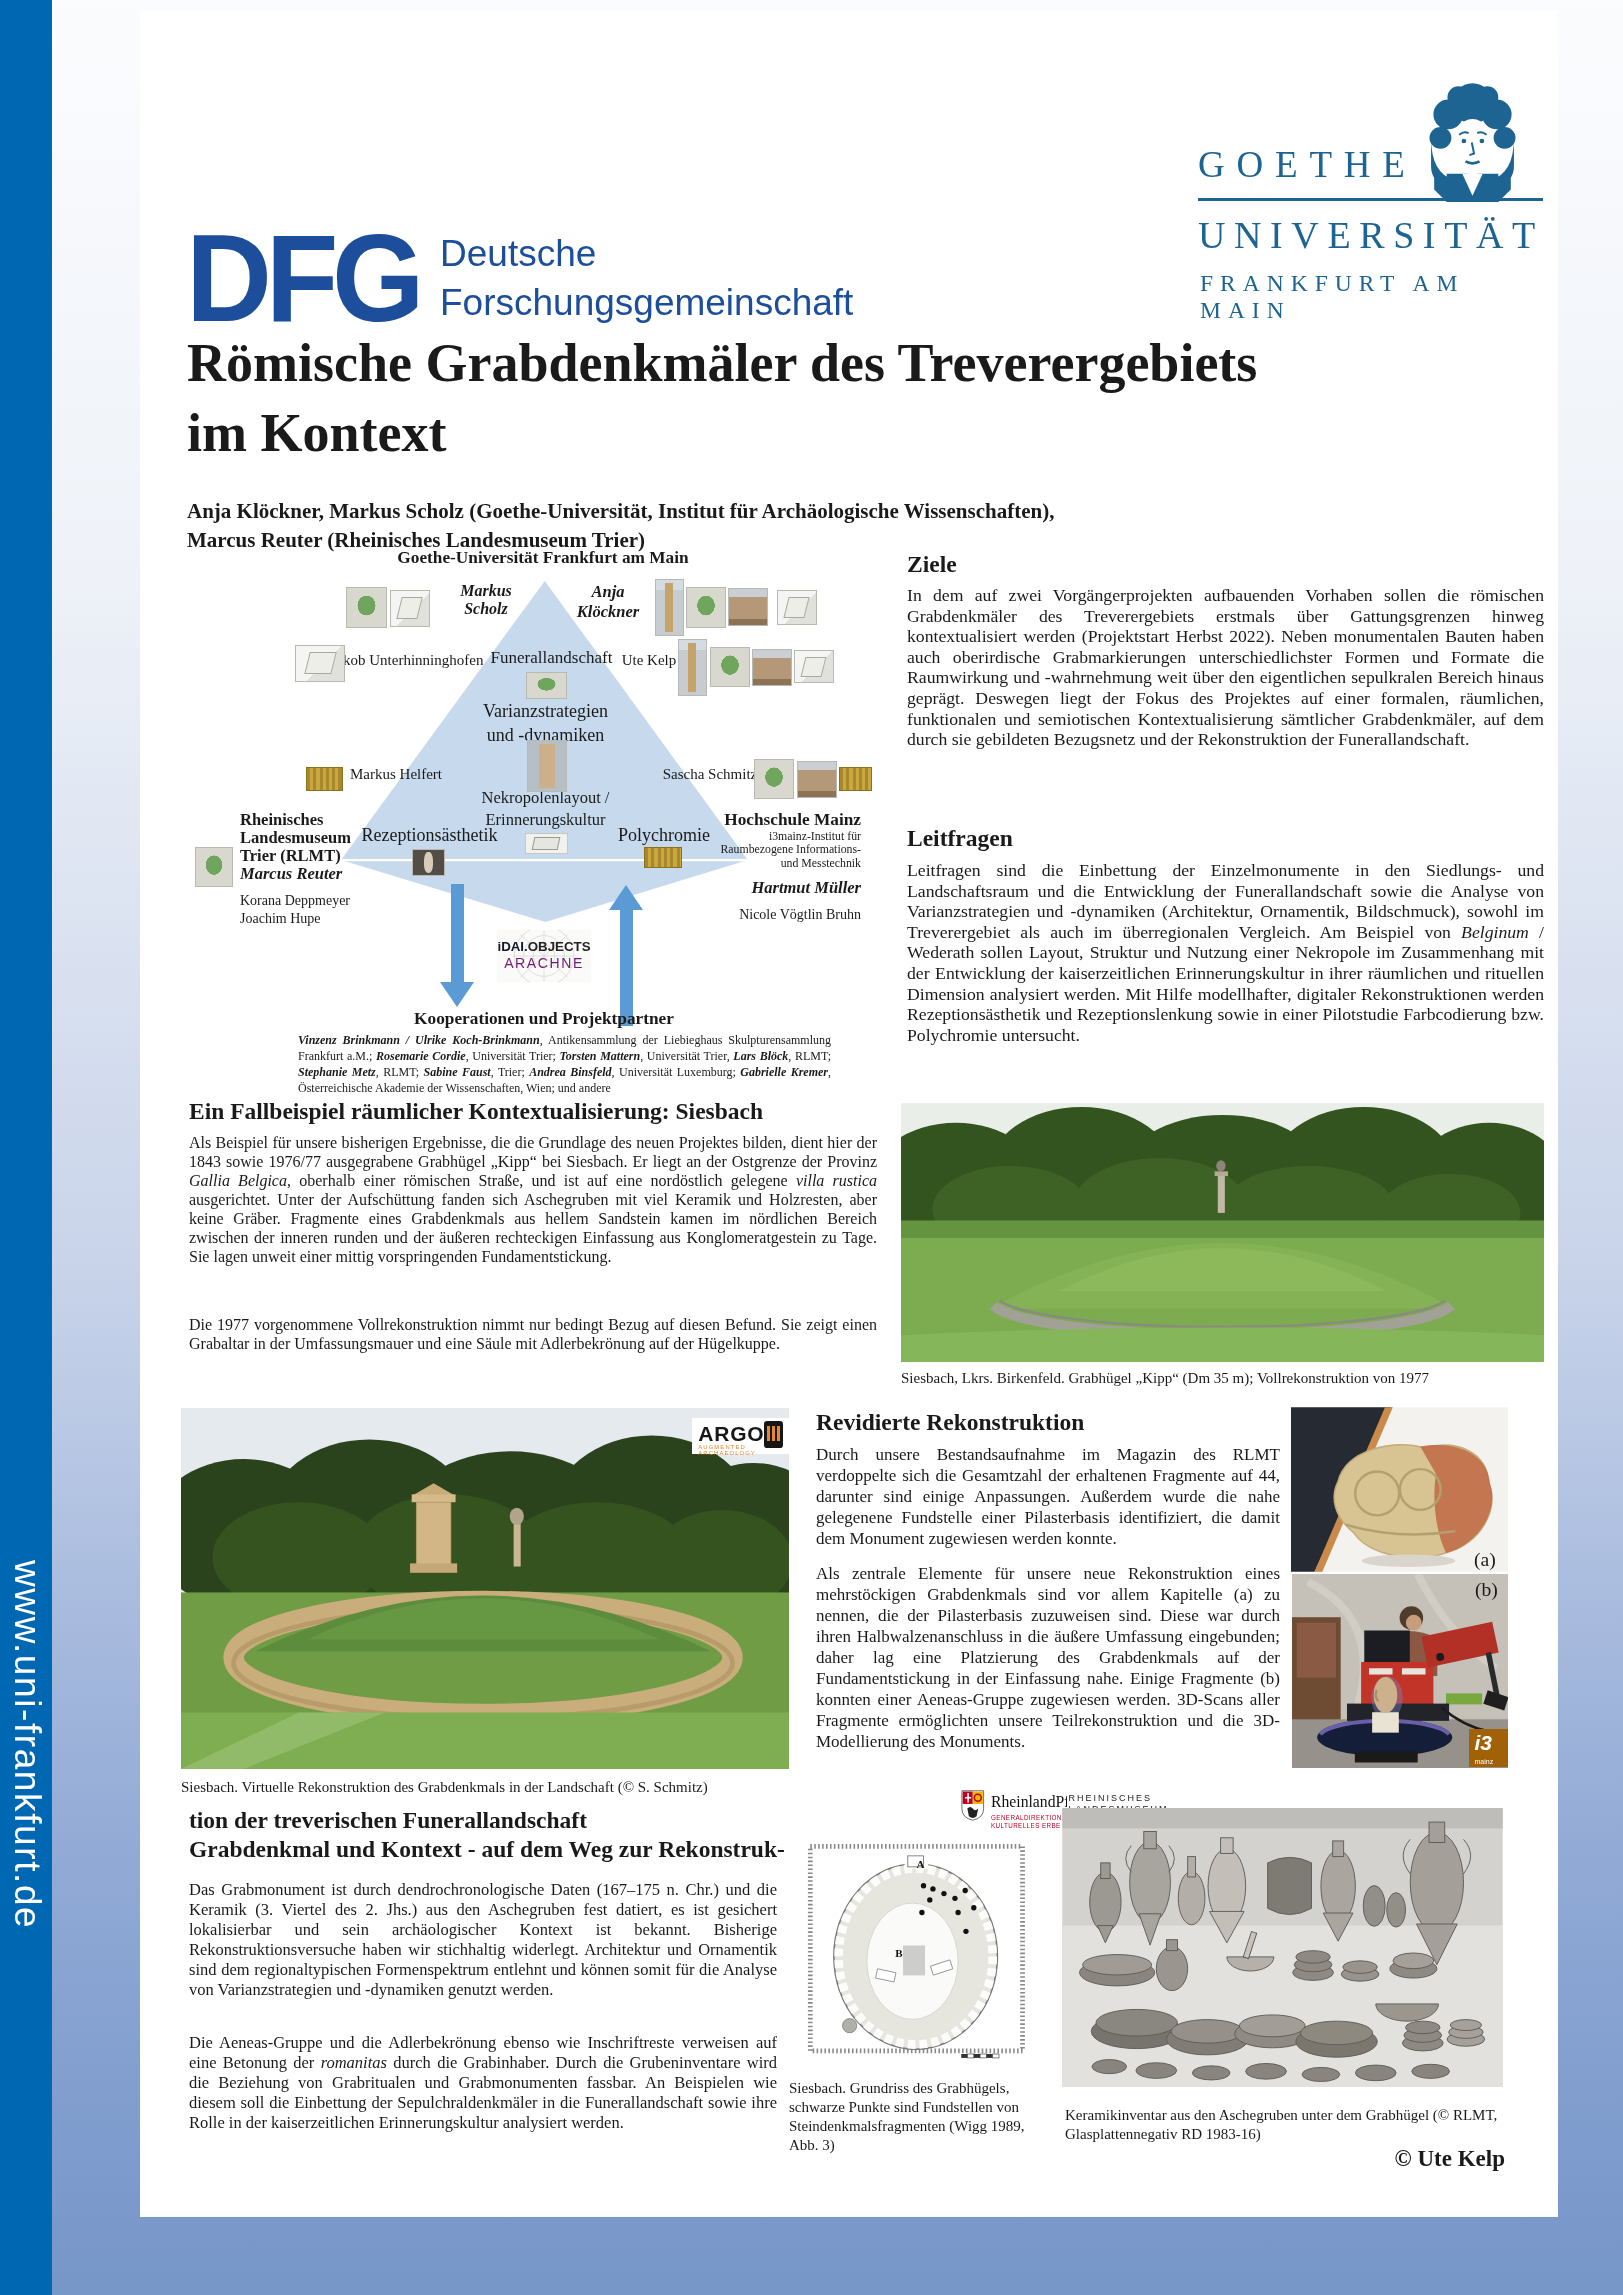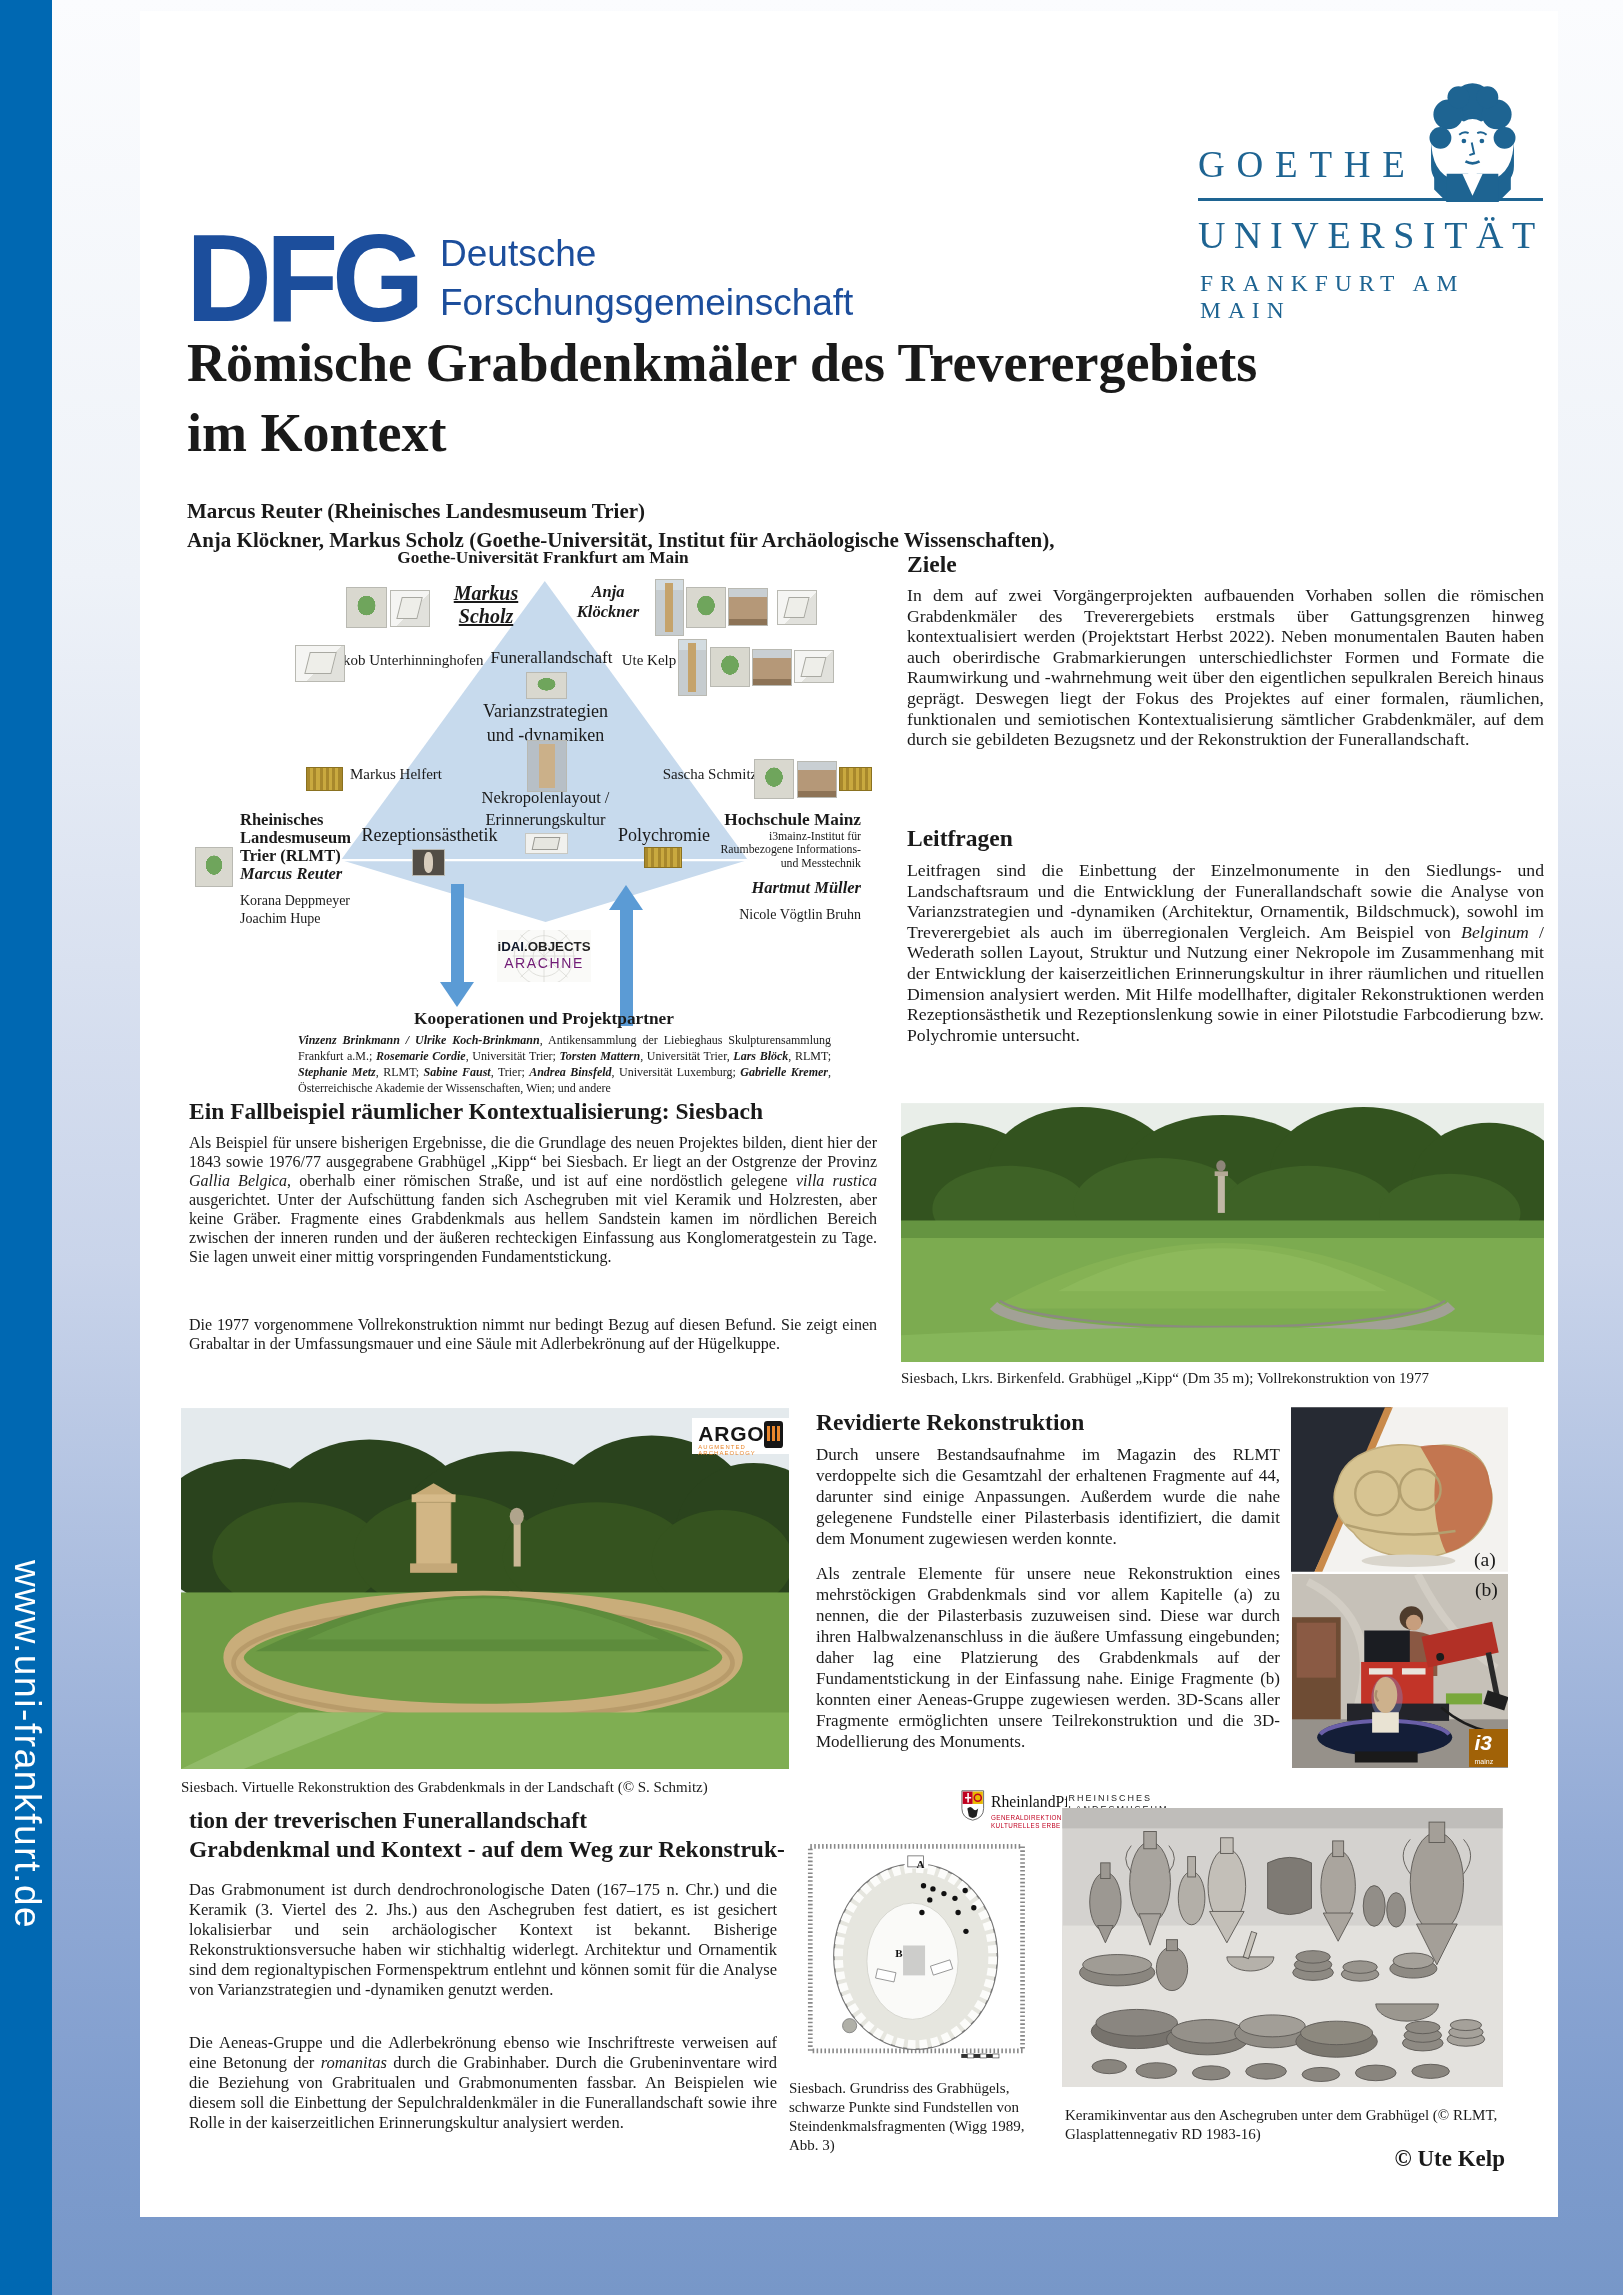--- a/index.html
+++ b/index.html
@@ -102,32 +102,32 @@
           <path d="M112,118 L74,156 L96,156 L112,140 Z"></path>
         <path d="M30,120 L96,120 L96,156 L30,156 Z"></path>
       </g>
       <polygon points="50,120 76,120 63,148" fill="#ffffff"></polygon>
       <circle cx="63" cy="124" r="7" fill="#ffffff"></circle>
     </svg>
 
     <div class="abs title" style="left:47px;top:325px;">Römische Grabdenkmäler des Treverergebiets</div>
     <div class="abs title" style="left:47px;top:395px;">im Kontext</div>
     <div class="abs authors" style="left:47px;top:486px;">
+      <div>Anja Klöckner, Markus Scholz (Goethe-Universität, Institut für Archäologische Wissenschaften),</div>
       <div>Marcus Reuter (Rheinisches Landesmuseum Trier)</div>
-      <div>Anja Klöckner, Markus Scholz (Goethe-Universität, Institut für Archäologische Wissenschaften),</div>
     </div>
 
     <div class="abs ctr dg-b" style="left:246px;top:537px;width:314px;font-size:17.3px;">Goethe-Universität Frankfurt am Main</div>
 
     <svg class="abs" style="left:174px;top:559px;" width="471" height="392" viewBox="0 0 600 500">
       <polygon points="294,14 553,370 295,449 34,370" fill="#c7daed"></polygon>
       <line x1="34" y1="370" x2="553" y2="370" stroke="#ffffff" stroke-width="3"></line>
     </svg>
 
-    <div class="abs dg-bi ctr" style="left:299px;top:571px;width:94px;font-size:20px;text-decoration:underline;">Markus Scholz</div>
+    <div class="abs dg-bi ctr" style="left:299px;top:571px;width:94px;font-size:16px;">Markus Scholz</div>
     <div class="abs dg-bi ctr" style="left:421px;top:571px;width:94px;font-size:16.5px;">Anja Klöckner</div>
 
     <div class="abs ctr" style="left:325px;top:637px;width:173px;font-size:17px;">Funerallandschaft</div>
     <div class="abs ctr" style="left:173px;top:641px;width:188px;font-size:15px;">Jakob Unterhinninghofen</div>
     <div class="abs ctr" style="left:462px;top:641px;width:94px;font-size:15px;">Ute Kelp</div>
 
     <div class="abs ctr" style="left:319px;top:690px;width:173px;font-size:18px;">Varianzstrategien</div>
     <div class="abs ctr" style="left:319px;top:714px;width:173px;font-size:18px;">und -dynamiken</div>
     <div class="abs ctr" style="left:193px;top:755px;width:126px;font-size:15px;">Markus Helfert</div>
     <div class="abs ctr" style="left:507px;top:755px;width:126px;font-size:15px;">Sascha Schmitz</div>

